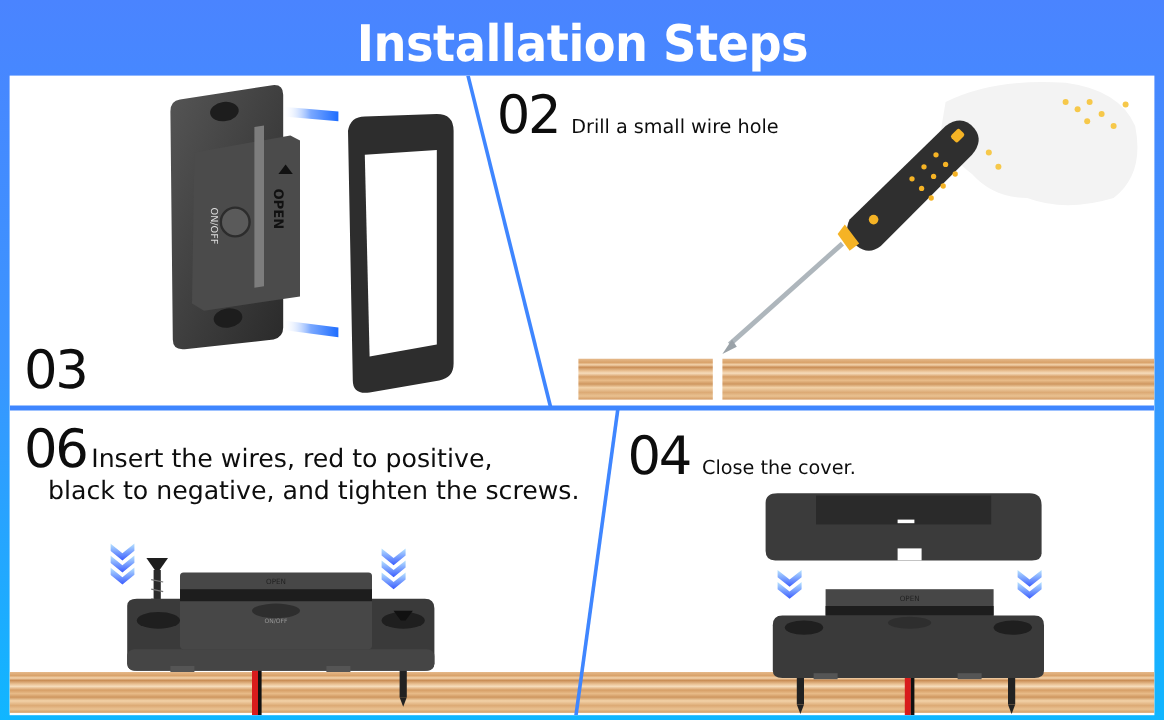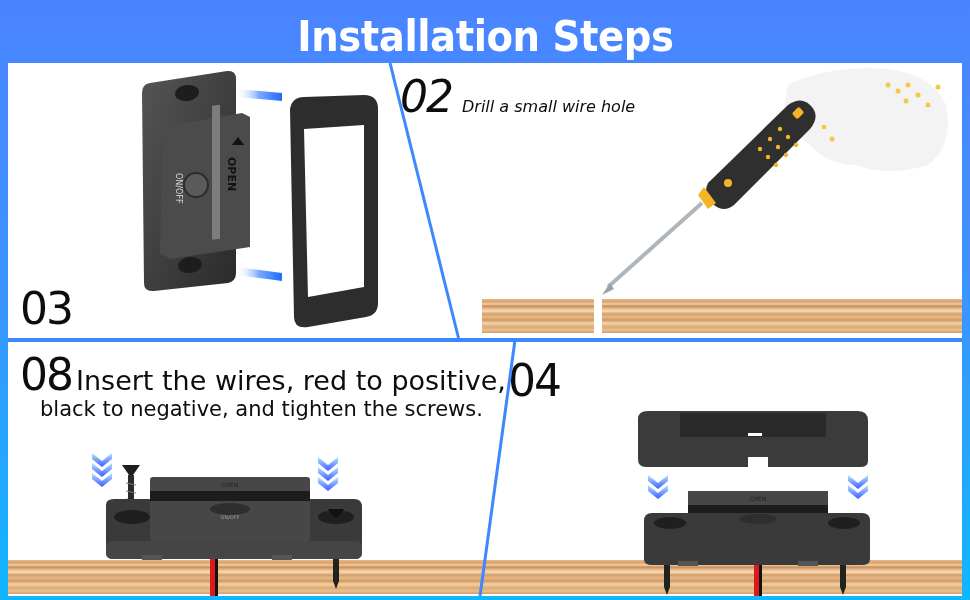--- a/index.html
+++ b/index.html
@@ -22,26 +22,26 @@
     position: absolute; left: 8px; top: 63px; width: 954px; height: 533px;
     background: #fff; overflow: hidden;
   }
   .divider-svg { position: absolute; left: 0; top: 0; width: 954px; height: 533px; pointer-events: none; }
 
   .step-num { font-size: 44px; font-weight: normal; color: #0d0d0d; letter-spacing: -2px; line-height: 1; font-family: "DejaVu Sans", sans-serif; }
   .step-text { font-size: 16px; color: #0d0d0d; line-height: 1.2; font-family: "DejaVu Sans", sans-serif; }
 
   .label { position: absolute; display: flex; align-items: baseline; gap: 10px; white-space: nowrap; }
   .label-01 { left: 12px; top: 224px; }
-  .label-02 { left: 392px; top: 12px; font-style: italic; }
+  .label-02 { left: 406px; top: 12px; }
   .label-03 { left: 12px; top: 290px; display: block; }
   .label-03 .row1 { display: flex; align-items: baseline; gap: 4px; }
-  .label-03 .step-text { font-size: 27px; }
+  .label-03 .step-text { font-size: 21px; }
   .label-03 .row2 { font-size: 21px; margin-left: 20px; margin-top: 0px; }
-  .label-04 { left: 500px; top: 296px; }
+  .label-04 { left: 515px; top: 296px; }
 
   .wood {
     position: absolute; height: 34px;
     background: repeating-linear-gradient(180deg,
       #e5b98a 0px, #d9a26a 3px, #f3d3ac 5px, #c98d55 7px, #e9c092 10px,
       #f6dcbb 12px, #d69e66 15px, #e8bb88 18px, #cf9760 21px, #f2d2a8 24px,
       #dcaa75 28px, #e9c191 31px, #d49b63 34px);
   }
 </style>
 </head>
@@ -142,21 +142,21 @@
       <path d="M22 218 L14 230 L26 224 Z" fill="#9aa2a8"></path>
     </svg>
 
     <div class="wood" style="left:474px;top:236px;width:112px;" data-name="wood-board-left"></div>
     <div class="wood" style="left:594px;top:236px;width:360px;" data-name="wood-board-right"></div>
   </div>
 
   <div data-name="step-03">
     <div class="label label-03" data-name="step-03-label">
       <div class="row1">
-        <span class="step-num" data-name="step-03-number">08</span>
+        <span class="step-num" data-name="step-03-number">06</span>
         <span class="step-text" data-name="step-03-text-line1">Insert the wires, red to positive,</span>
       </div>
       <div class="step-text row2" data-name="step-03-text-line2">black to negative, and tighten the screws.</div>
     </div>
 
     <svg style="position:absolute;left:84px;top:380px;" width="290" height="153" viewBox="0 0 290 153" data-name="device-wired-illustration">
       <defs>
         <linearGradient id="chevG" x1="0" y1="0" x2="0" y2="1">
           <stop offset="0" stop-color="#b8e4ff"></stop>
             <stop offset="1" stop-color="#3a5cff"></stop>
@@ -207,20 +207,21 @@
       <g data-name="screw-icon">
         <rect x="241" y="116" width="6" height="22" fill="#222"></rect>
         <path d="M241 138 L247 138 L244 146 Z" fill="#222"></path>
       </g>
     </svg>
   </div>
 
   <div data-name="step-04">
     <div class="label label-04" data-name="step-04-label">
       <span class="step-num" data-name="step-04-number">04</span>
+      <span class="step-text" data-name="step-04-text">Close the cover.</span>
     </div>
 
     <svg style="position:absolute;left:622px;top:346px;" width="250" height="187" viewBox="0 0 250 187" data-name="device-closed-illustration">
       <defs>
         <linearGradient id="chevG2" x1="0" y1="0" x2="0" y2="1">
           <stop offset="0" stop-color="#b8e4ff"></stop>
             <stop offset="1" stop-color="#3a5cff"></stop>
         </linearGradient>
       </defs>
 

